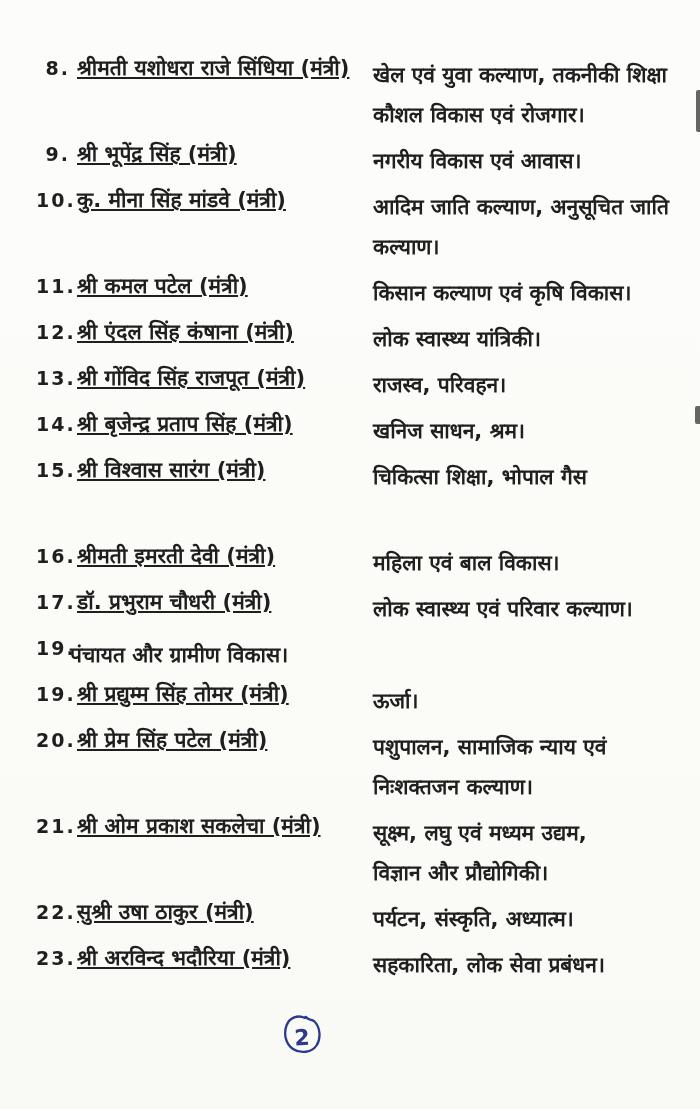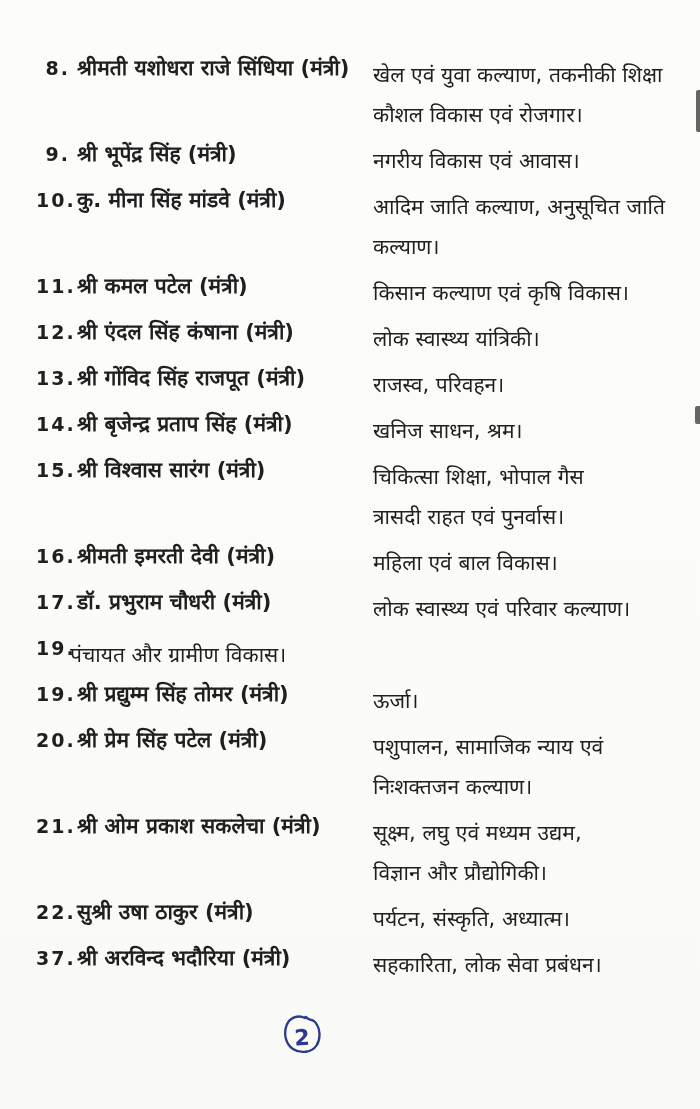--- a/index.html
+++ b/index.html
@@ -17,23 +17,24 @@
   .row.l2{height:86px}
   .num{
     flex:none;width:34px;text-align:right;
     font-size:19px;line-height:40px;font-weight:600;letter-spacing:2px;
     white-space:nowrap;
   }
   .name{
     flex:none;width:296px;margin-left:7px;
     font-size:21px;line-height:40px;font-weight:600;
     white-space:nowrap;
+    text-decoration:underline;
   }
   .portfolio{flex:1;margin-top:7px;min-width:0}
-  .pline{font-size:21px;line-height:40px;font-weight:400;white-space:nowrap}
+  .pline{font-size:21px;line-height:40px;font-weight:700;white-space:nowrap}
   .page-badge{
     position:absolute;left:277px;top:1011px;width:50px;height:50px;
   }
   .page-badge svg{position:absolute;left:0;top:0}
   .pagenum{
     position:absolute;left:0;top:3px;width:50px;height:46px;
     display:flex;align-items:center;justify-content:center;
     font-size:22px;font-weight:600;color:#2c3a8c;
     transform:rotate(-3deg);
   }
@@ -96,21 +97,20 @@
         <div class="name">श्री बृजेन्द्र प्रताप सिंह (मंत्री)</div>
         <div class="portfolio">
           <div class="pline">खनिज साधन, श्रम।</div>
         </div>
       </div>
       <div class="row l2">
         <span class="num">15.</span>
         <div class="name">श्री विश्वास सारंग (मंत्री)</div>
         <div class="portfolio">
           <div class="pline">चिकित्सा शिक्षा, भोपाल गैस</div>
-          <div class="pline">त्रासदी राहत एवं पुनर्वास।</div>
         </div>
       </div>
       <div class="row l1">
         <span class="num">16.</span>
         <div class="name">श्रीमती इमरती देवी (मंत्री)</div>
         <div class="portfolio">
           <div class="pline">महिला एवं बाल विकास।</div>
         </div>
       </div>
       <div class="row l1">
@@ -150,21 +150,21 @@
         </div>
       </div>
       <div class="row l1">
         <span class="num">22.</span>
         <div class="name">सुश्री उषा ठाकुर (मंत्री)</div>
         <div class="portfolio">
           <div class="pline">पर्यटन, संस्कृति, अध्यात्म।</div>
         </div>
       </div>
       <div class="row l1">
-        <span class="num">37.</span>
+        <span class="num">23.</span>
         <div class="name">श्री अरविन्द भदौरिया (मंत्री)</div>
         <div class="portfolio">
           <div class="pline">सहकारिता, लोक सेवा प्रबंधन।</div>
         </div>
       </div>
     </section>
 
   <div class="page-badge">
     <svg width="50" height="50" viewBox="0 0 50 50" aria-hidden="true">
       <path d="M28 7 C21 3.5 12.5 6.5 9.5 14.5 C6.5 22.5 8.5 33 16 38 C23.5 43 35 41.5 39.5 34.5 C44 27.5 43.5 16.5 37.5 10.5 C34.5 7.5 31.5 9.5 29.5 6.5 C28.8 5.4 27.2 6.2 28 7 Z" fill="none" stroke="#2c3a8c" stroke-width="2.3" stroke-linecap="round" stroke-linejoin="round"></path>

